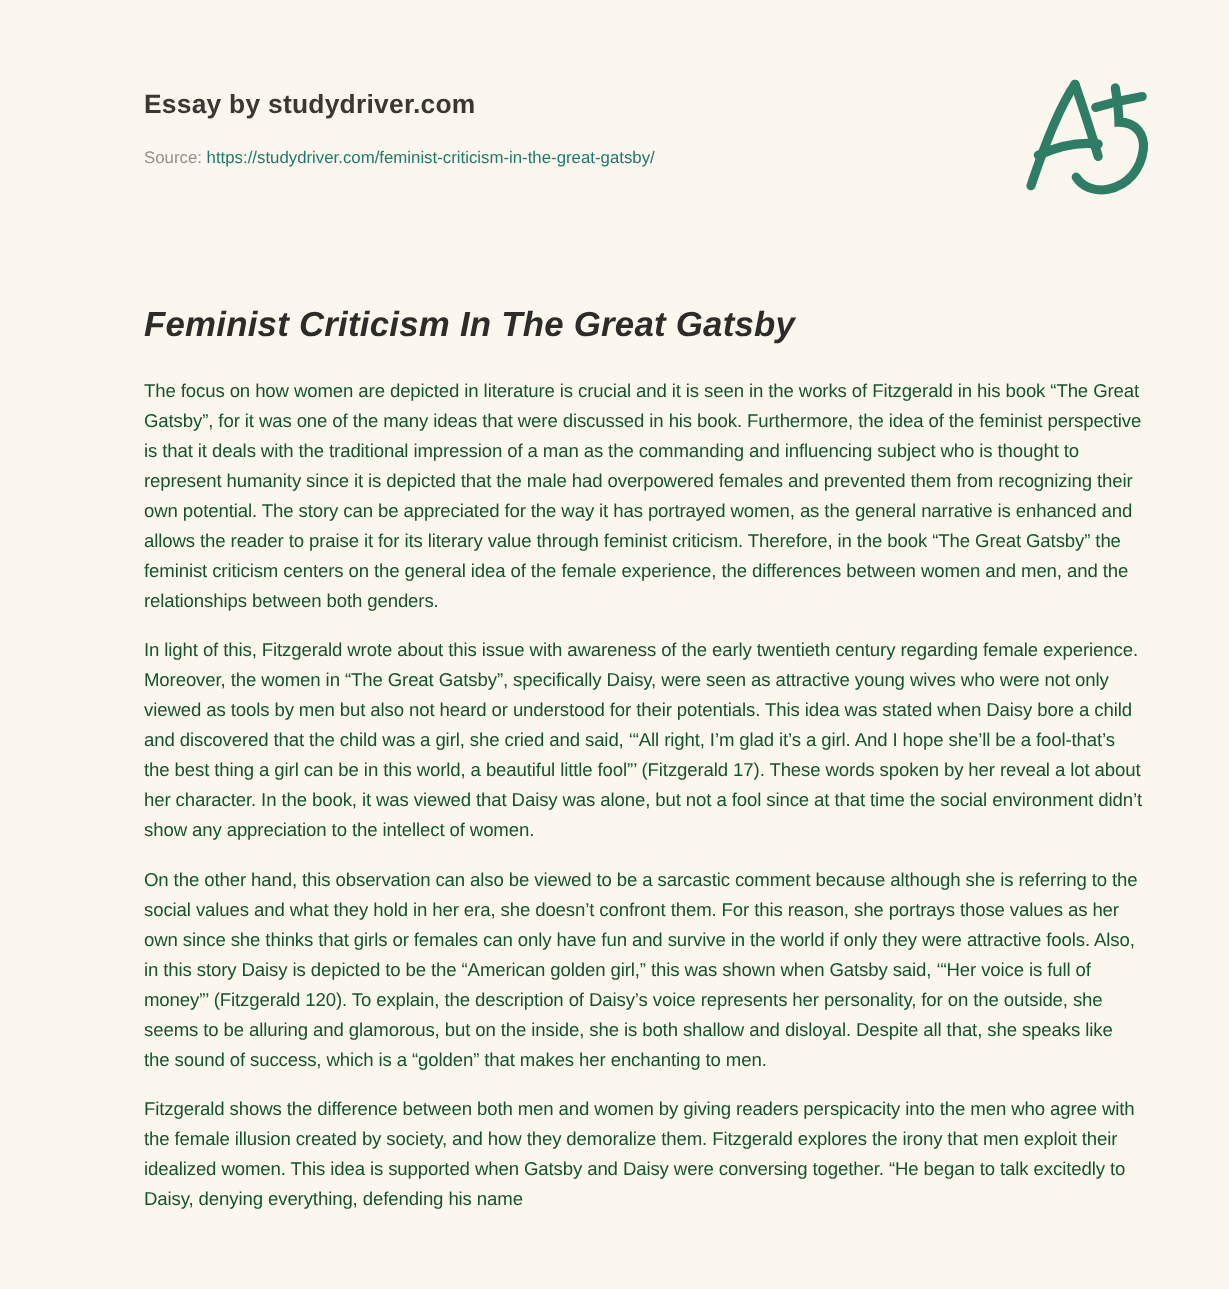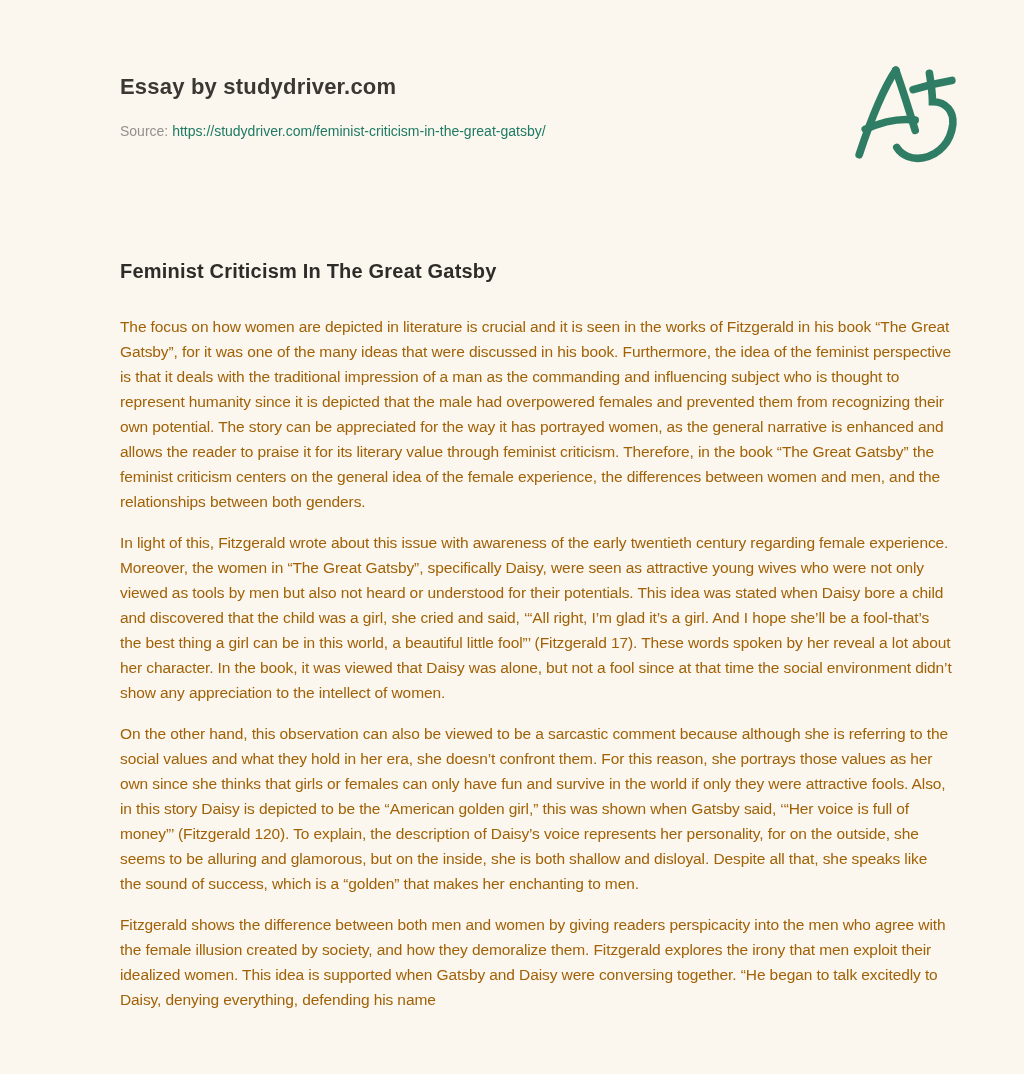--- a/index.html
+++ b/index.html
@@ -39,34 +39,35 @@
   }
   .logo {
     position: absolute;
     top: 58px;
     right: 86px;
     width: 112px;
     height: 112px;
   }
   .essay-title {
     margin: 112px 0 0 0;
-    font-size: 20px;
+    font-size: 29px;
     line-height: 36px;
     font-weight: 700;
     color: #2e2c29;
     letter-spacing: 0.2px;
+    font-style: italic;
   }
   .essay-body {
     margin-top: 25px;
   }
   .essay-body p {
     margin: 0 0 16px 0;
     font-size: 15.5px;
     line-height: 25px;
-    color: #a16207;
+    color: #14532d;
     letter-spacing: -0.1px;
   }
 </style>
 </head>
 <body>
 
 <div class="page">
 
   <header>
     <h1 class="header-title">Essay by studydriver.com</h1>

